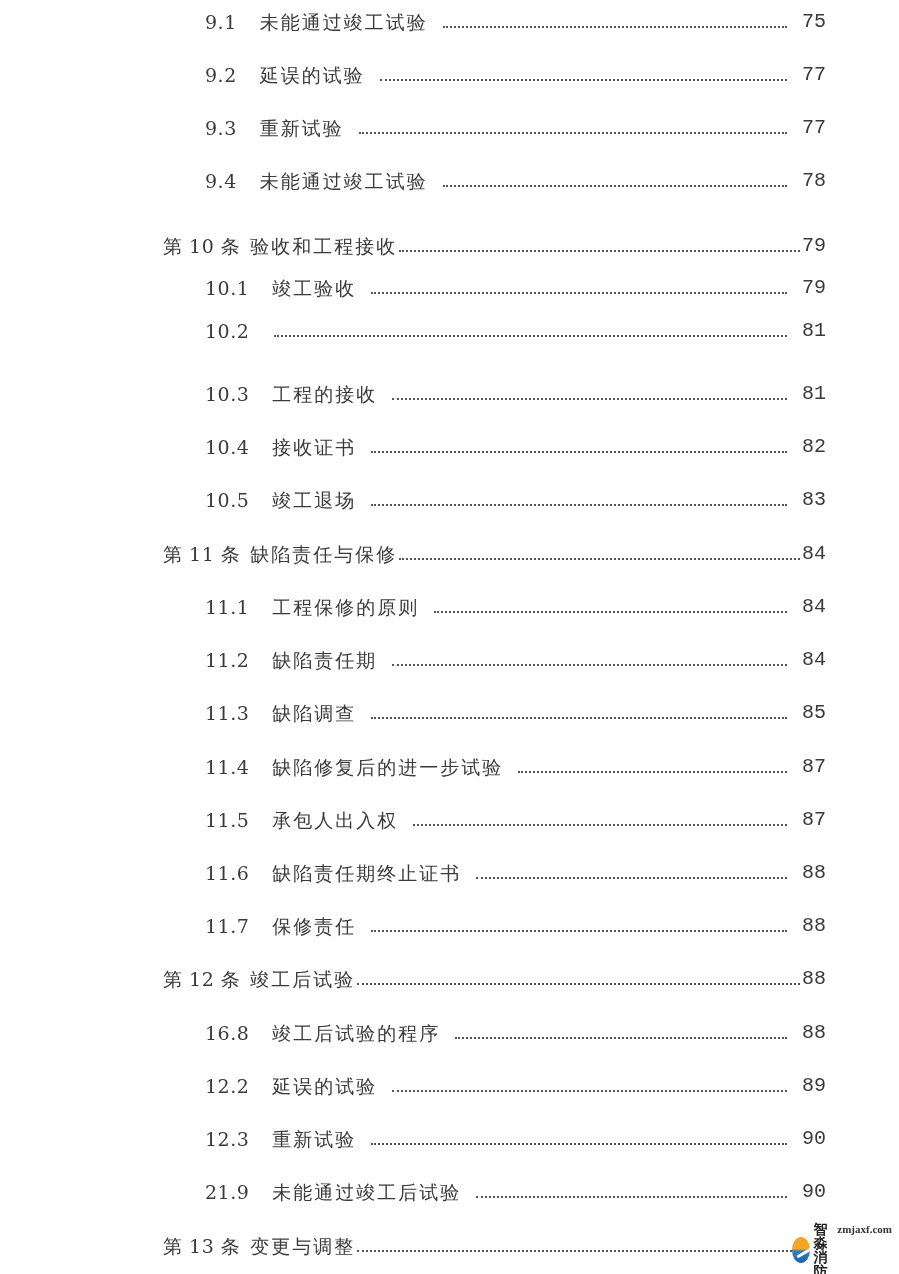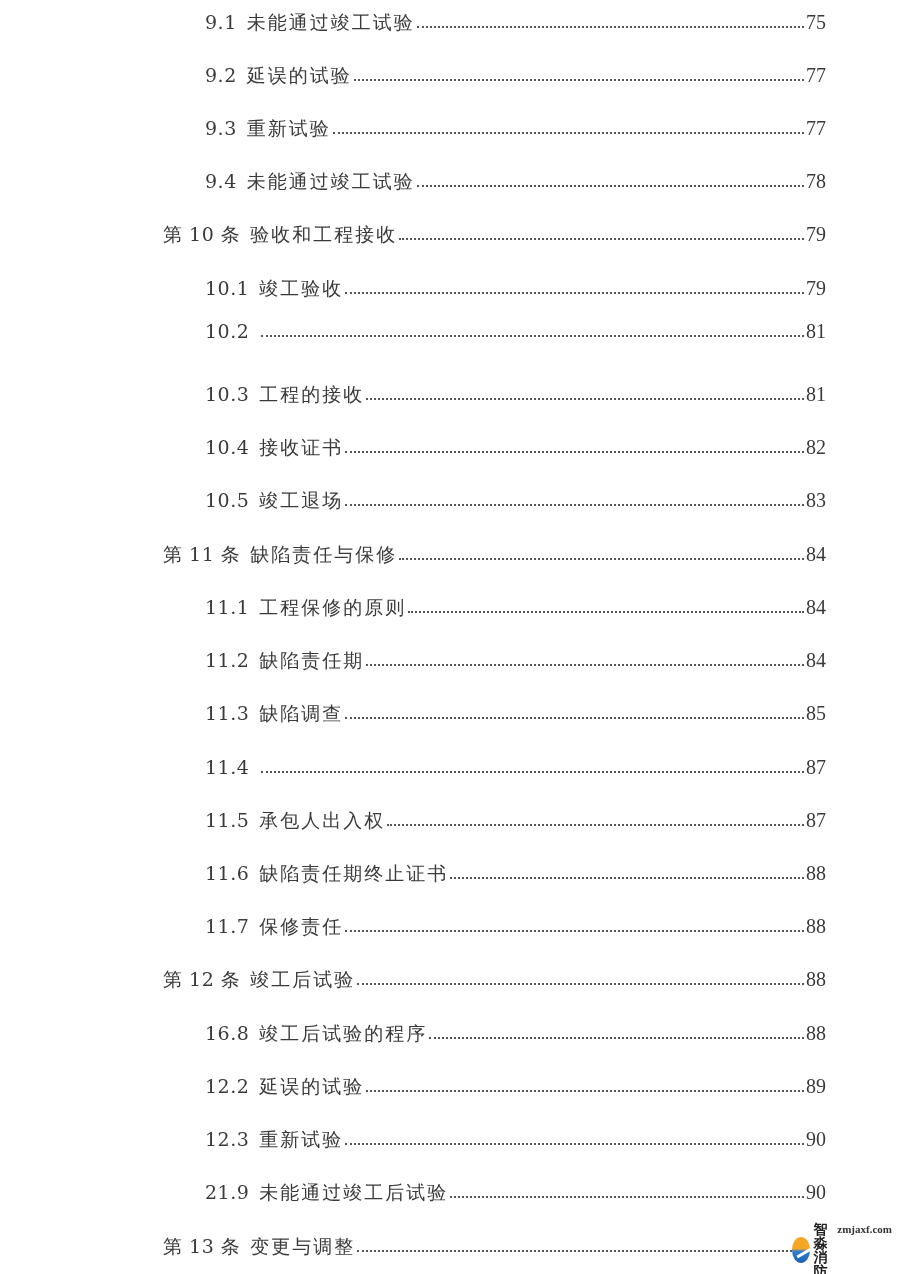--- a/index.html
+++ b/index.html
@@ -24,39 +24,39 @@
   .toc-row {
     position: absolute;
     height: 30px;
     display: flex;
     align-items: flex-end;
     font-size: 19px;
     line-height: 24px;
     right: 73px;
   }
   .toc-row.level-1 { left: 163px; }
-  .toc-row.level-2 { left: 205px; }
+  .toc-row.level-2 { left: 205px; gap: 13px; }
   .num {
     white-space: nowrap;
     padding-right: 10px;
     letter-spacing: 0.5px;
   }
   .title {
     white-space: nowrap;
     letter-spacing: 2px;
   }
   .leader {
     flex: 1;
     border-bottom: 2px dotted #555;
     margin: 0 2px 6px 2px;
     height: 1px;
   }
   .page {
     white-space: nowrap;
-    font-family: Liberation Serif, serif;
+    font-family: Liberation Mono, monospace;
     font-size: 20px;
   }
   .watermark {
     position: absolute;
     left: 792px;
     top: 1232px;
     width: 100px;
     height: 36px;
     display: flex;
     align-items: center;
@@ -118,21 +118,21 @@
     <span class="title">重新试验</span>
     <span class="leader"></span>
     <span class="page">77</span>
   </div>
   <div class="toc-row level-2" style="top:163px">
     <span class="num">9.4</span>
     <span class="title">未能通过竣工试验</span>
     <span class="leader"></span>
     <span class="page">78</span>
   </div>
-  <div class="toc-row level-1" style="top:216px">
+  <div class="toc-row level-1" style="top:228px">
     <span class="num">第 10 条</span>
     <span class="title">验收和工程接收</span>
     <span class="leader"></span>
     <span class="page">79</span>
   </div>
   <div class="toc-row level-2" style="top:270px">
     <span class="num">10.1</span>
     <span class="title">竣工验收</span>
     <span class="leader"></span>
     <span class="page">79</span>
@@ -179,20 +179,21 @@
     <span class="page">84</span>
   </div>
   <div class="toc-row level-2" style="top:695px">
     <span class="num">11.3</span>
     <span class="title">缺陷调查</span>
     <span class="leader"></span>
     <span class="page">85</span>
   </div>
   <div class="toc-row level-2" style="top:749px">
     <span class="num">11.4</span>
+    <span class="title">缺陷修复后的进一步试验</span>
     <span class="leader"></span>
     <span class="page">87</span>
   </div>
   <div class="toc-row level-2" style="top:802px">
     <span class="num">11.5</span>
     <span class="title">承包人出入权</span>
     <span class="leader"></span>
     <span class="page">87</span>
   </div>
   <div class="toc-row level-2" style="top:855px">

